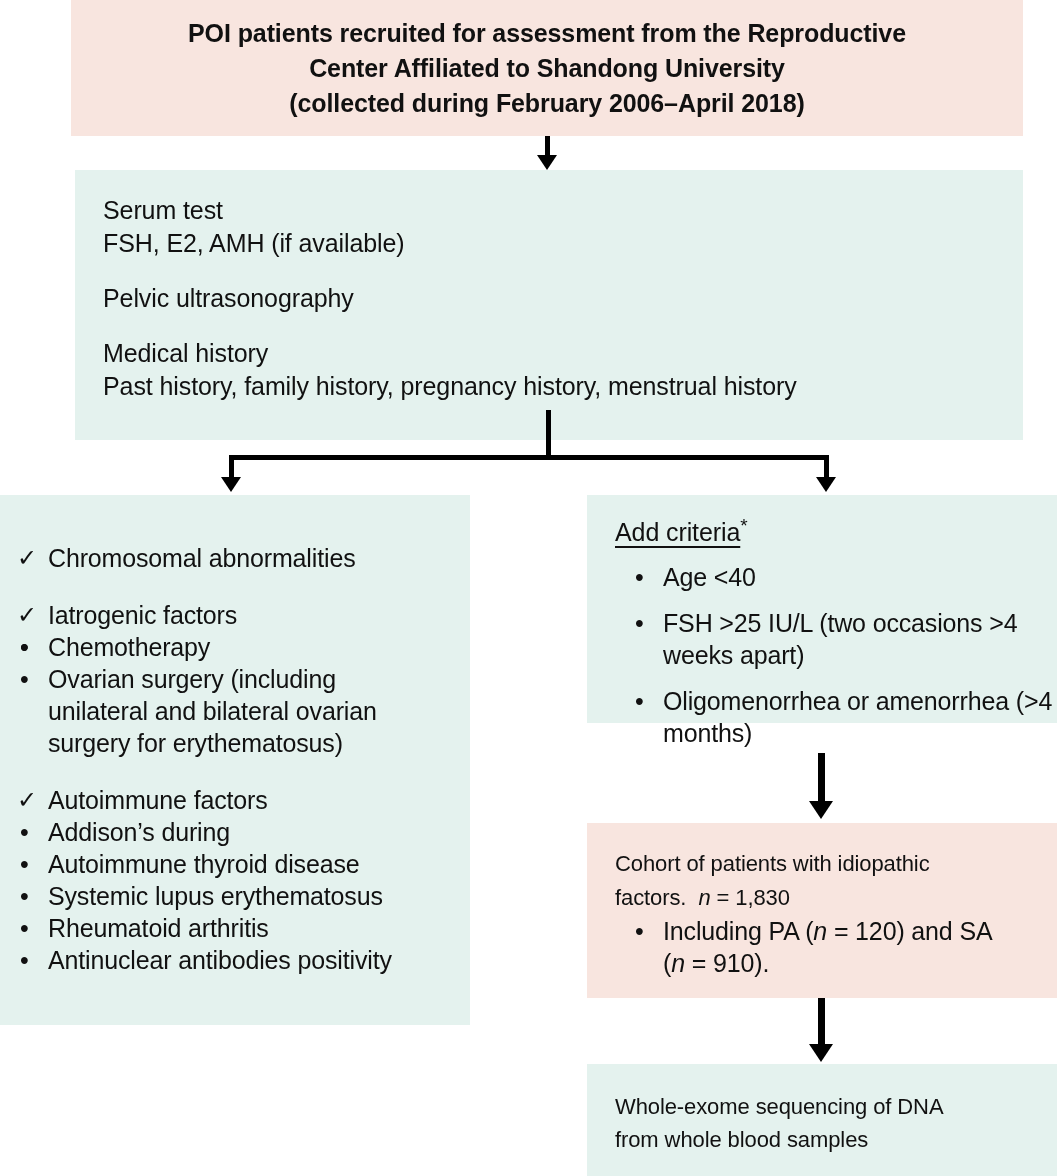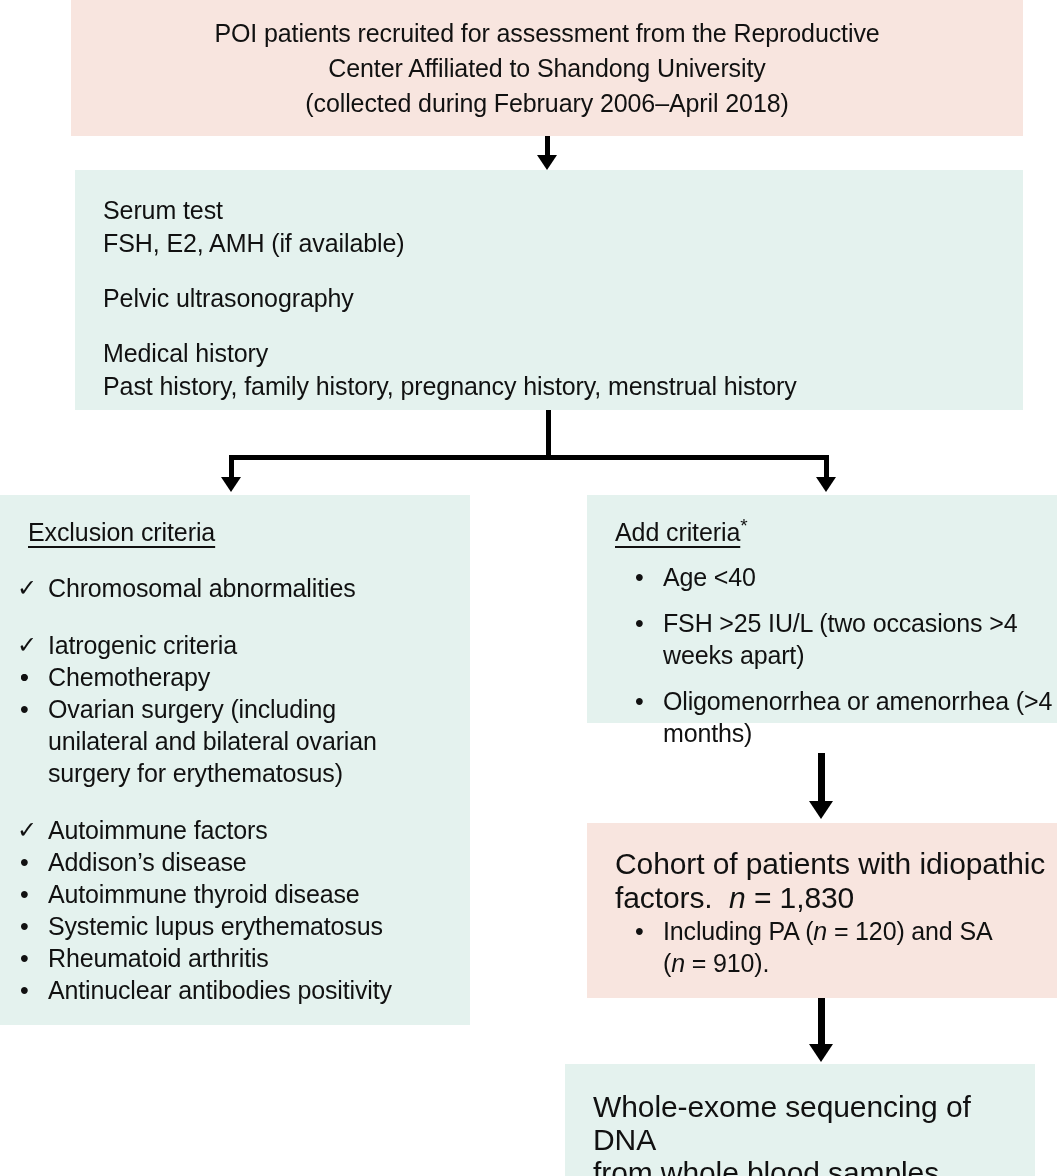--- a/index.html
+++ b/index.html
@@ -31,25 +31,26 @@
   
   #box-recruit {
     left: 71px; top: 0px; width: 952px; height: 136px;
     display: flex; align-items: center; justify-content: center;
   }
   #box-recruit .lines {
     text-align: center;
     font-size: 25px;
     line-height: 35px;
     letter-spacing: -0.1px;
+    font-weight: bold;
   }
 
   
   #box-assessment {
-    left: 75px; top: 170px; width: 948px; height: 240px;
+    left: 75px; top: 170px; width: 948px; height: 270px;
     padding: 24px 0 0 28px;
   }
   .group { margin-bottom: 22px; }
   .group:last-child { margin-bottom: 16px; }
   .group .gline {
     font-size: 25px;
     line-height: 33px;
     letter-spacing: -0.1px;
     white-space: nowrap;
   }
@@ -64,21 +65,21 @@
     left: 587px; top: 495px; width: 470px; height: 228px;
     padding: 22px 0 0 0;
   }
   
   #box-cohort {
     left: 587px; top: 823px; width: 470px; height: 175px;
     padding: 24px 0 0 0;
   }
   
   #box-sequencing {
-    left: 565px; top: 1064px; width: 470px; height: 112px;
+    left: 587px; top: 1064px; width: 470px; height: 112px;
     padding: 26px 0 0 0;
   }
 
   .heading {
     font-size: 25px;
     line-height: 30px;
     text-decoration: underline;
     text-underline-offset: 5px;
     display: inline-block;
     margin-left: 28px;
@@ -127,21 +128,21 @@
     position: absolute;
     left: 48px;
     top: 0;
     font-size: 25px;
   }
   #box-addcriteria ul.list { margin-top: 14px; }
   #box-addcriteria ul.list li { margin-bottom: 14px; }
   #box-addcriteria ul.list li:last-child { margin-bottom: 0; }
 
   .plain {
-    font-size: 30px;
+    font-size: 22px;
     line-height: 33px;
     letter-spacing: -0.1px;
     padding-left: 28px;
   }
   .plain.tight { line-height: 34px; }
   em.ital { font-style: italic; }
 
   
   .conn {
     position: absolute;
@@ -191,37 +192,36 @@
   </div>
 
   <div class="conn" style="left:546px; top:410px; width:5px; height:45px;"></div>
   <div class="conn" style="left:229px; top:455px; width:600px; height:5px;"></div>
   <div class="conn" style="left:229px; top:455px; width:5px; height:25px;"></div>
   <div class="arrowhead" style="left:221px; top:477px;"></div>
   <div class="conn" style="left:824px; top:455px; width:5px; height:25px;"></div>
   <div class="arrowhead" style="left:816px; top:477px;"></div>
 
   <div class="box green" id="box-exclusion">
-    <div class="heading">Exclusion criteria</div>
 
     <div class="grp-gap"></div>
 
     <ul class="list">
       <li class="check">
         <span class="mk">✓</span>
         <span>Chromosomal abnormalities</span>
       </li>
     </ul>
 
     <div class="grp-gap"></div>
 
     <ul class="list">
       <li class="check">
         <span class="mk">✓</span>
-        <span>Iatrogenic criteria</span>
+        <span>Iatrogenic factors</span>
       </li>
       <li class="bullet">
         <span class="mk">•</span>
       </li>
       <li class="bullet">
         <span class="mk">•</span>
         <span>Chemotherapy</span>
       </li>
       <li class="bullet">
         <span class="mk">•</span>
@@ -237,21 +237,21 @@
 
     <div class="grp-gap"></div>
 
     <ul class="list">
       <li class="check">
         <span class="mk">✓</span>
         <span>Autoimmune factors</span>
       </li>
       <li class="bullet">
         <span class="mk">•</span>
-        <span>Addison’s disease</span>
+        <span>Addison’s during</span>
       </li>
       <li class="bullet">
         <span class="mk">•</span>
         <span>Autoimmune thyroid disease</span>
       </li>
       <li class="bullet">
         <span class="mk">•</span>
         <span>Systemic lupus erythematosus</span>
       </li>
       <li class="bullet">

